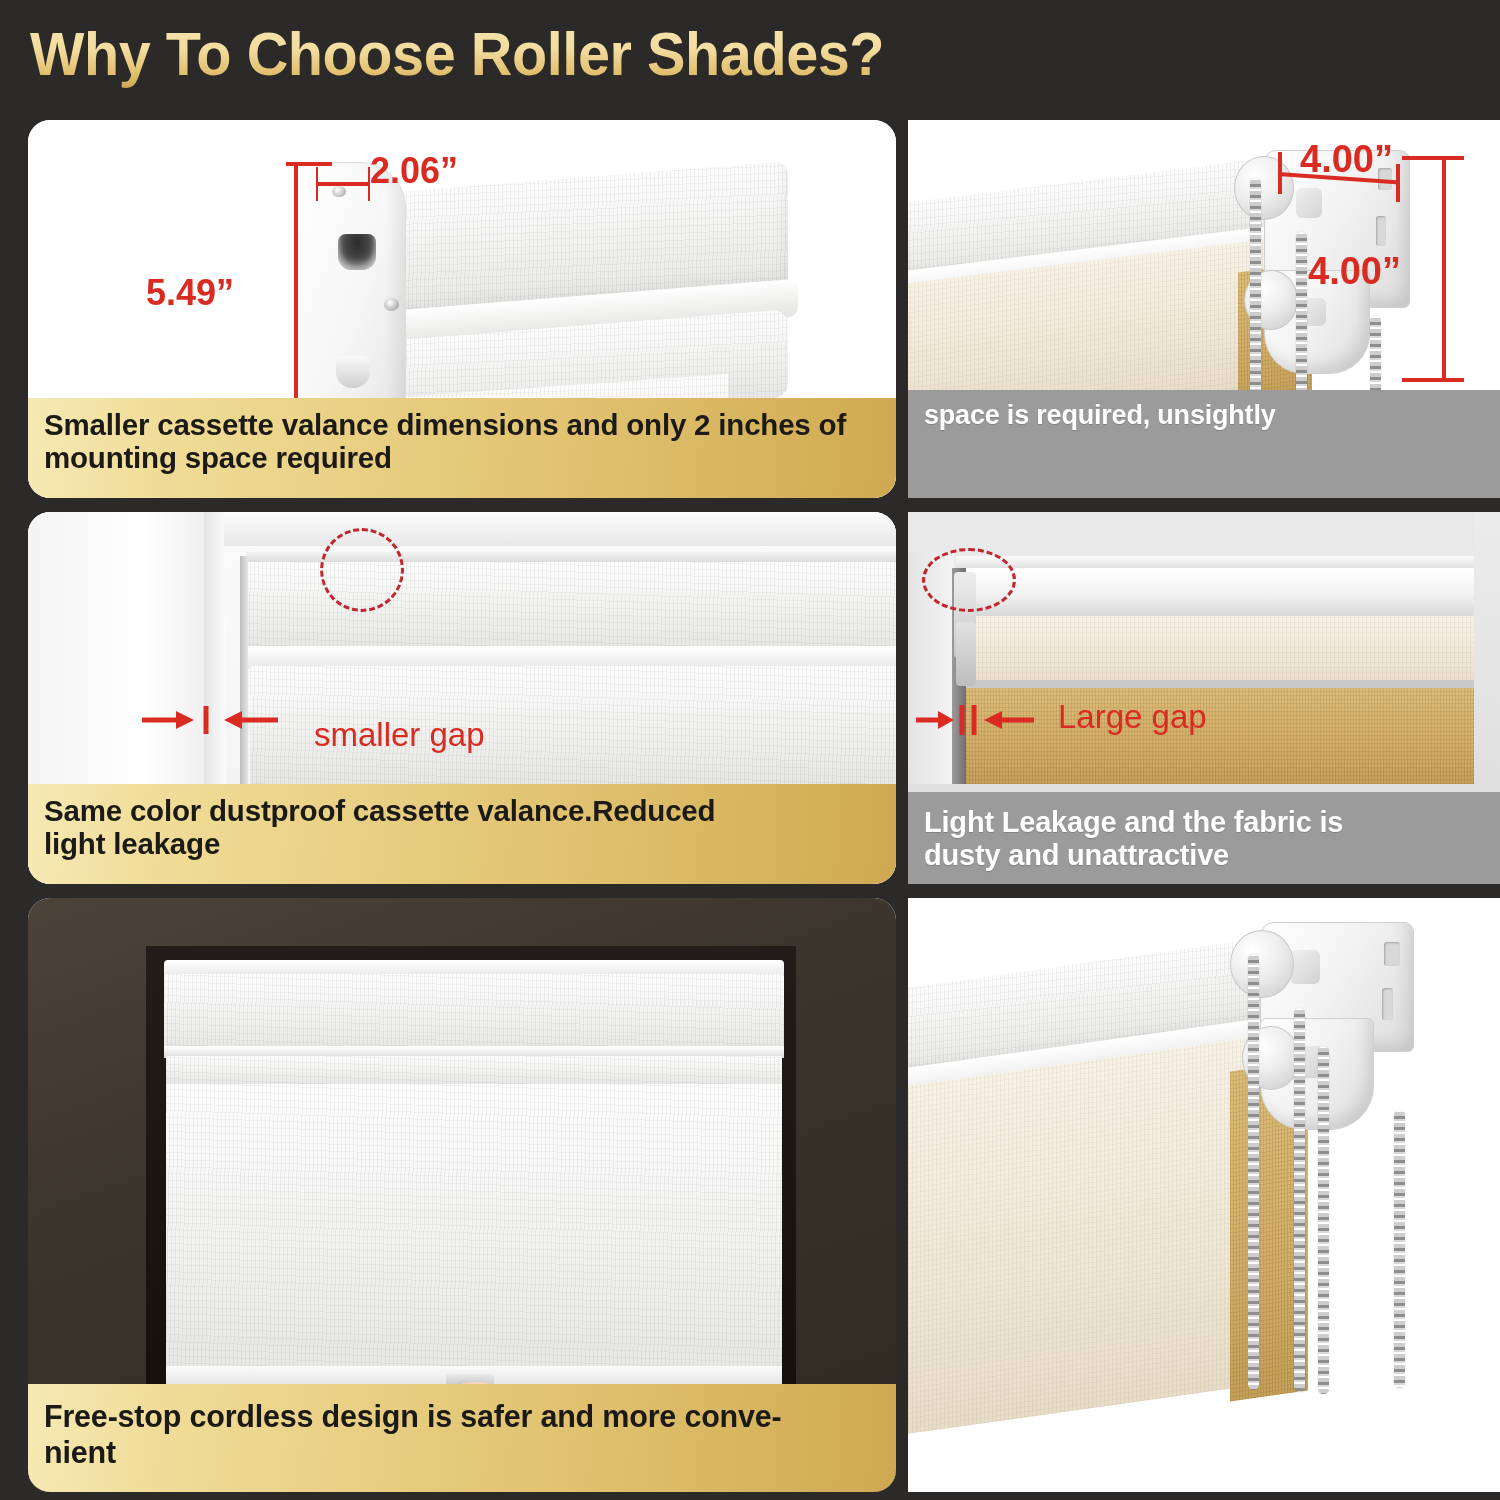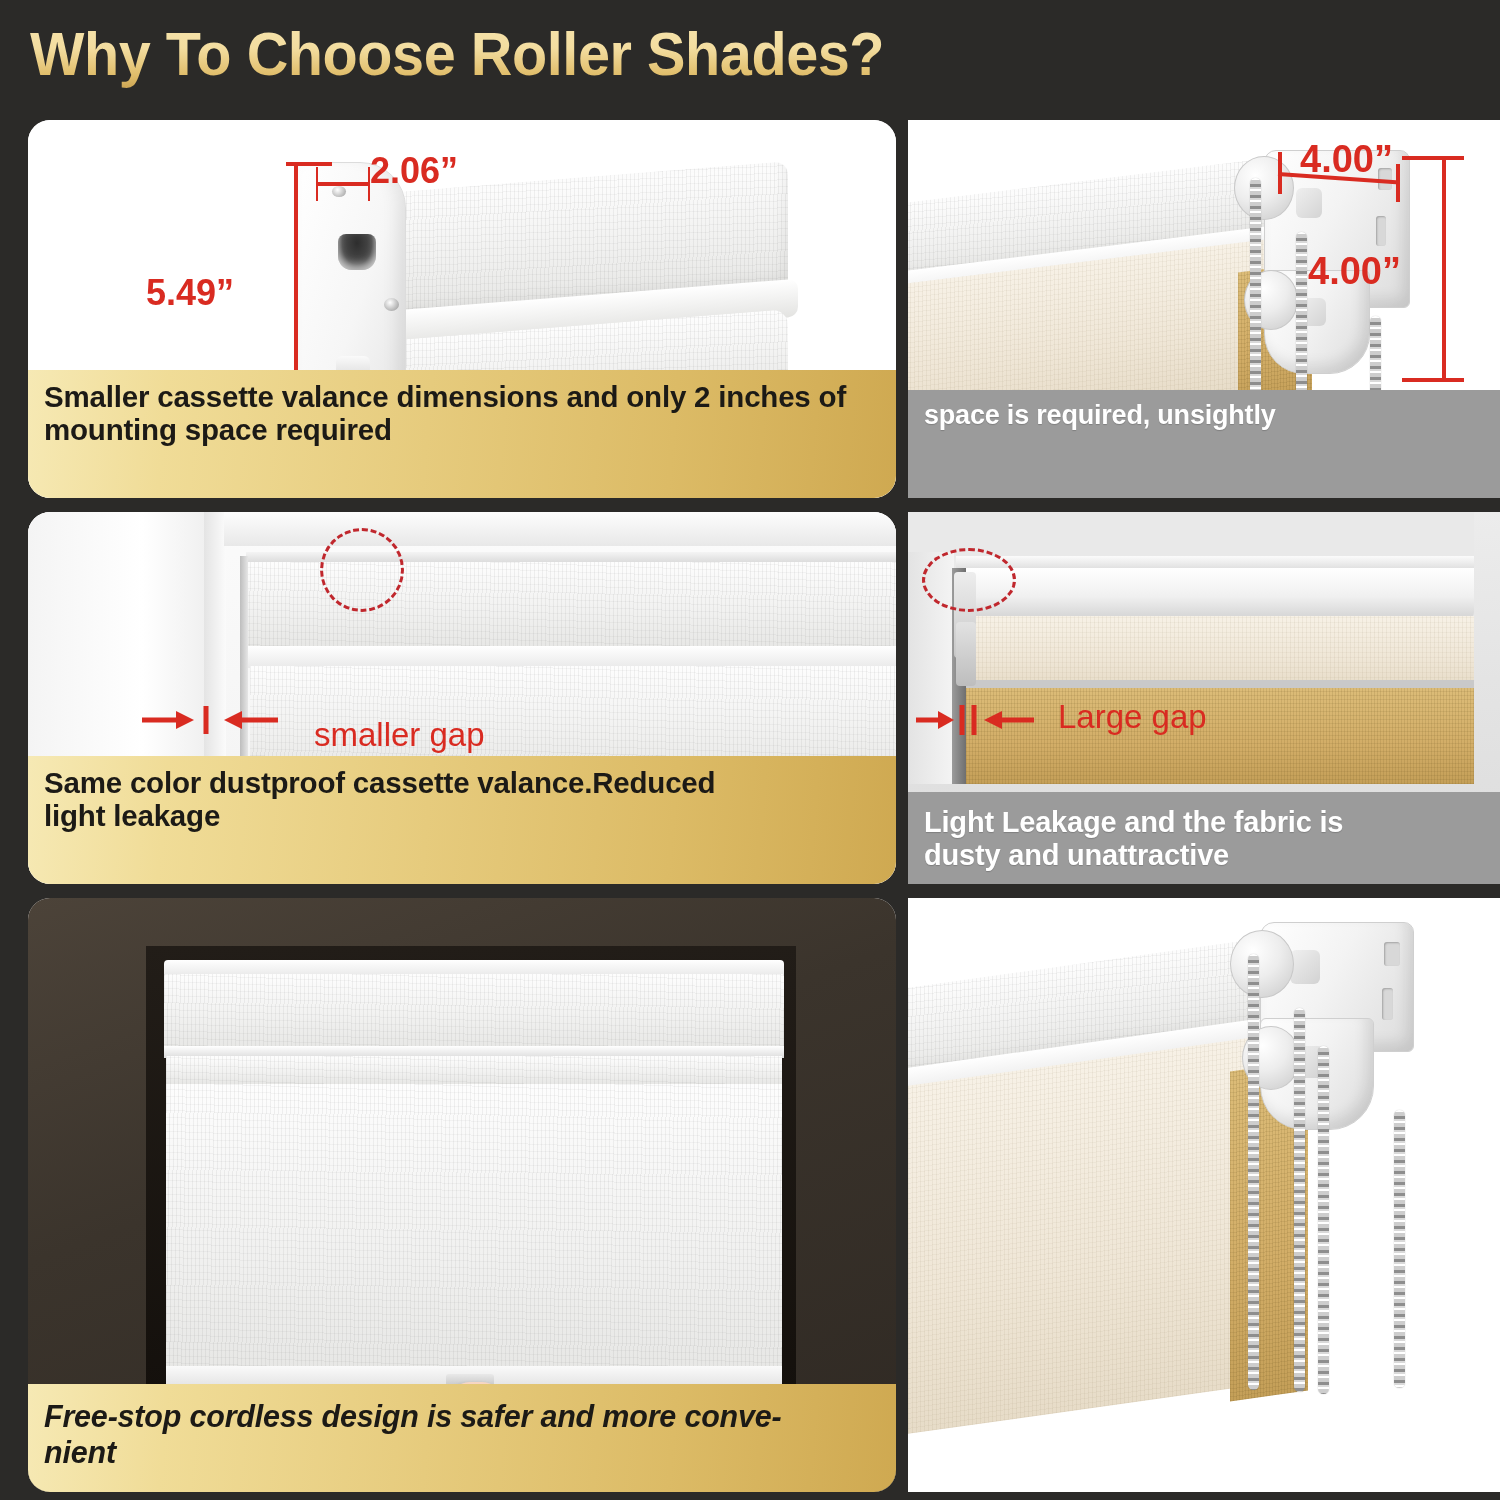--- a/index.html
+++ b/index.html
@@ -42,23 +42,23 @@
     position:absolute;left:0;right:0;bottom:0;
     box-sizing:border-box;
     padding:10px 16px 12px 16px;
     font-weight:bold;
   }
   .cap.gold{
     background:linear-gradient(95deg,#f6e9b4 0%,#f0dc97 16%,#e6cb7d 46%,#dcbb66 74%,#cfa951 100%);
     color:#1c1a16;
     font-size:29.5px;line-height:33px;
     letter-spacing:-0.2px;
-    height:128px;
-  }
-  .cap.gold.tall{height:108px;font-size:30.5px;line-height:36px;padding-top:14px;font-style:italic;}
+    height:100px;
+  }
+  .cap.gold.tall{height:108px;font-size:30.5px;line-height:36px;padding-top:14px;}
   .cap.gray{
     background:#9b9b9b;color:#ffffff;
     font-size:28px;line-height:31px;
     letter-spacing:-0.2px;
     height:102px;
     text-shadow:0 1px 1px rgba(0,0,0,.18);
   }
   .cap.gray.three{height:108px;font-size:27px;line-height:30px;}
   .cap.gray.two{height:92px;font-size:29px;line-height:33px;padding-top:14px;}
   .cap span{display:block;}

